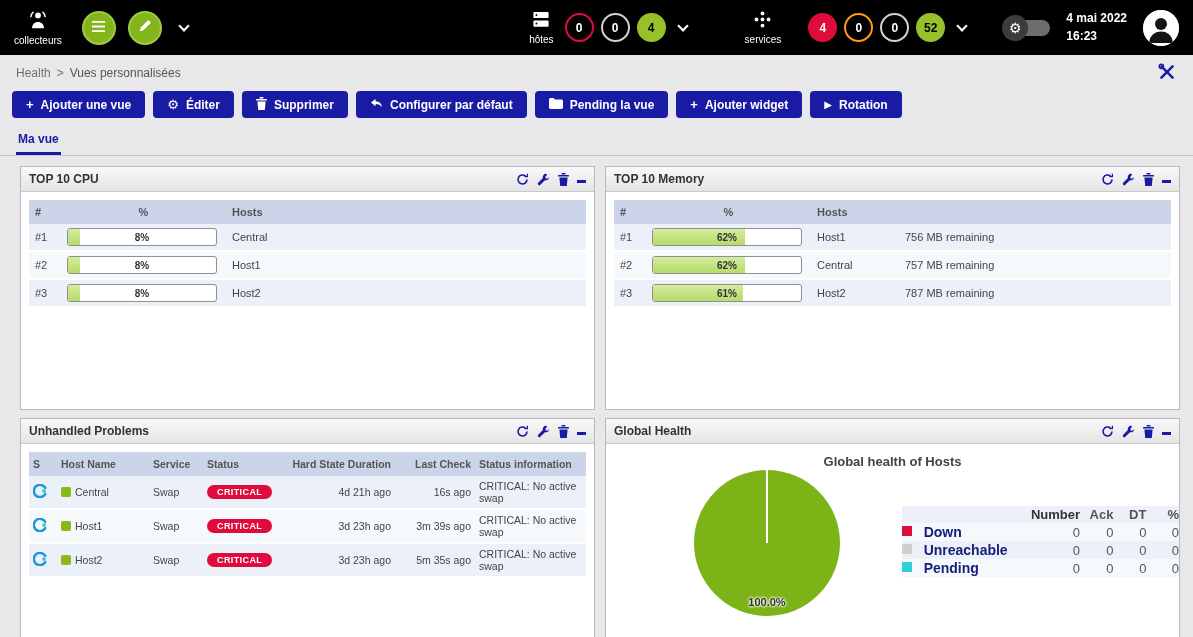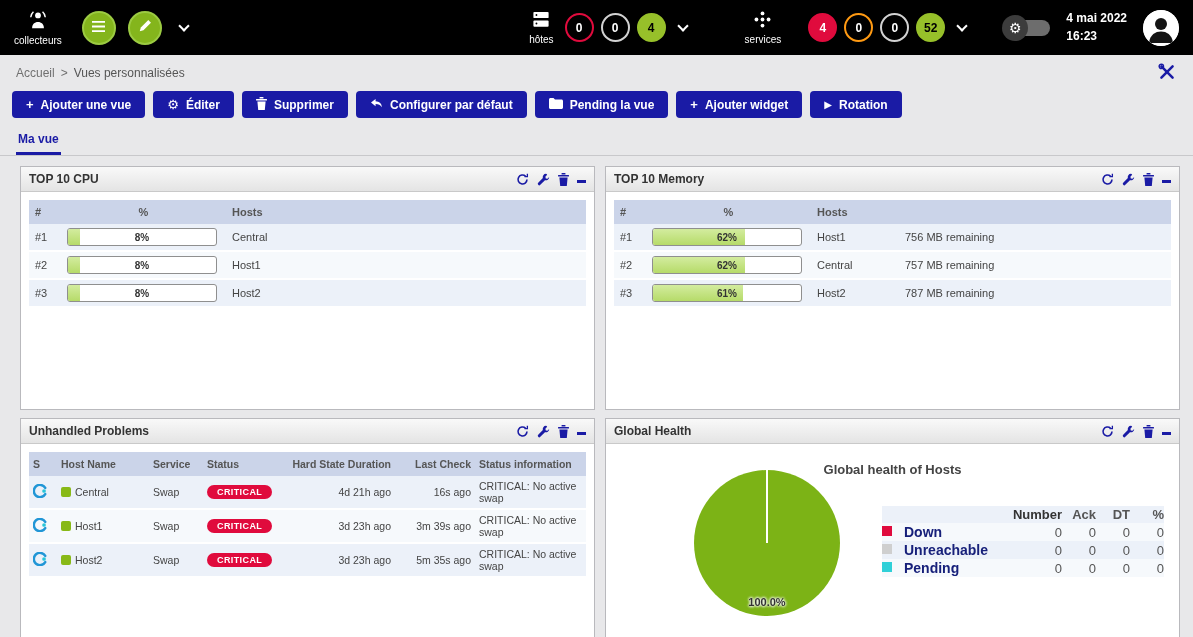--- a/index.html
+++ b/index.html
@@ -69,25 +69,25 @@
   
   .prob thead th{font-size:10.5px;padding:6px 4px;}
   .prob tbody td{font-size:10.5px;padding:4px 4px;}
   .col-s{width:28px;}.col-hn{width:92px;}.col-sv{width:54px;}.col-st{width:80px;}.col-du{width:112px;text-align:right;}.col-lc{width:80px;text-align:right;}
   td.r{text-align:right;}
   .crit{display:inline-block;background:#e00b3d;color:#fff;border-radius:10px;padding:2px 10px;font-size:9px;font-weight:bold;letter-spacing:.4px;}
   .hostcell{display:flex;align-items:center;gap:4px;}
   .sq{width:10px;height:10px;border-radius:2px;background:#88b917;display:inline-block;flex:none;}
 
   
-  .gh-title{text-align:center;font-weight:bold;font-size:13px;color:#444;margin-top:10px;}
+  .gh-title{text-align:center;font-weight:bold;font-size:13px;color:#444;margin-top:2px;}
   .pie{position:absolute;left:88px;top:26px;width:146px;height:146px;border-radius:50%;background:#7cb316;}
   .pie::after{content:"";position:absolute;left:50%;top:0;width:2px;height:50%;background:#fff;transform:translateX(-50%);}
   .pie-label{position:absolute;left:88px;top:144px;width:146px;text-align:center;font-size:11px;font-weight:bold;color:#333;text-shadow:0 0 3px #fff,0 0 3px #fff,0 0 3px #fff;margin-top:8px;}
-  .legend{position:absolute;left:276px;top:62px;}
+  .legend{position:absolute;left:296px;top:62px;}
   .legend table{border-collapse:collapse;}
   .legend td,.legend th{padding:1px 0;border:none;background:none;font-family:inherit;}
   .legend th{font-size:13px;color:#333;font-weight:bold;text-align:right;}
   .legend .num{font-size:13px;color:#555;text-align:right;width:34px;}
   .legend .numw{width:52px;}
   .legend .lab{font-size:14px;font-weight:bold;color:#17207a;padding-left:6px;width:112px;text-align:left;}
   .legend .sw{width:16px;}
   .lsw{width:10px;height:10px;display:inline-block;}
 </style>
 </head>
@@ -170,21 +170,21 @@
   <div class="avatar">
     <svg width="36" height="36" viewBox="0 0 36 36">
         <circle cx="18" cy="18" r="18" fill="#fff"></circle>
         <circle cx="18" cy="14" r="6" fill="#141414"></circle>
         <path d="M6 33c1-8.5 6.5-11.5 12-11.5S29 24.5 30 33z" fill="#141414"></path>
       </svg>
   </div>
 </div>
 
 <div class="crumb">
-  <a>Accueil</a>
+  <a>Health</a>
   <span class="sep">&gt;</span>
   <span class="cur">Vues personnalisées</span>
   <span class="tools">
     <svg width="20" height="20" viewBox="0 0 24 24">
         <g fill="#1a1ba5">
           <rect x="10.5" y="1" width="3" height="22" rx="1.5" transform="rotate(45 12 12)"></rect>
           <rect x="10.5" y="1" width="3" height="22" rx="1.5" transform="rotate(-45 12 12)"></rect>
         </g>
         <circle cx="5.2" cy="5.2" r="2.6" fill="none" stroke="#1a1ba5" stroke-width="1.8"></circle>
       </svg>

